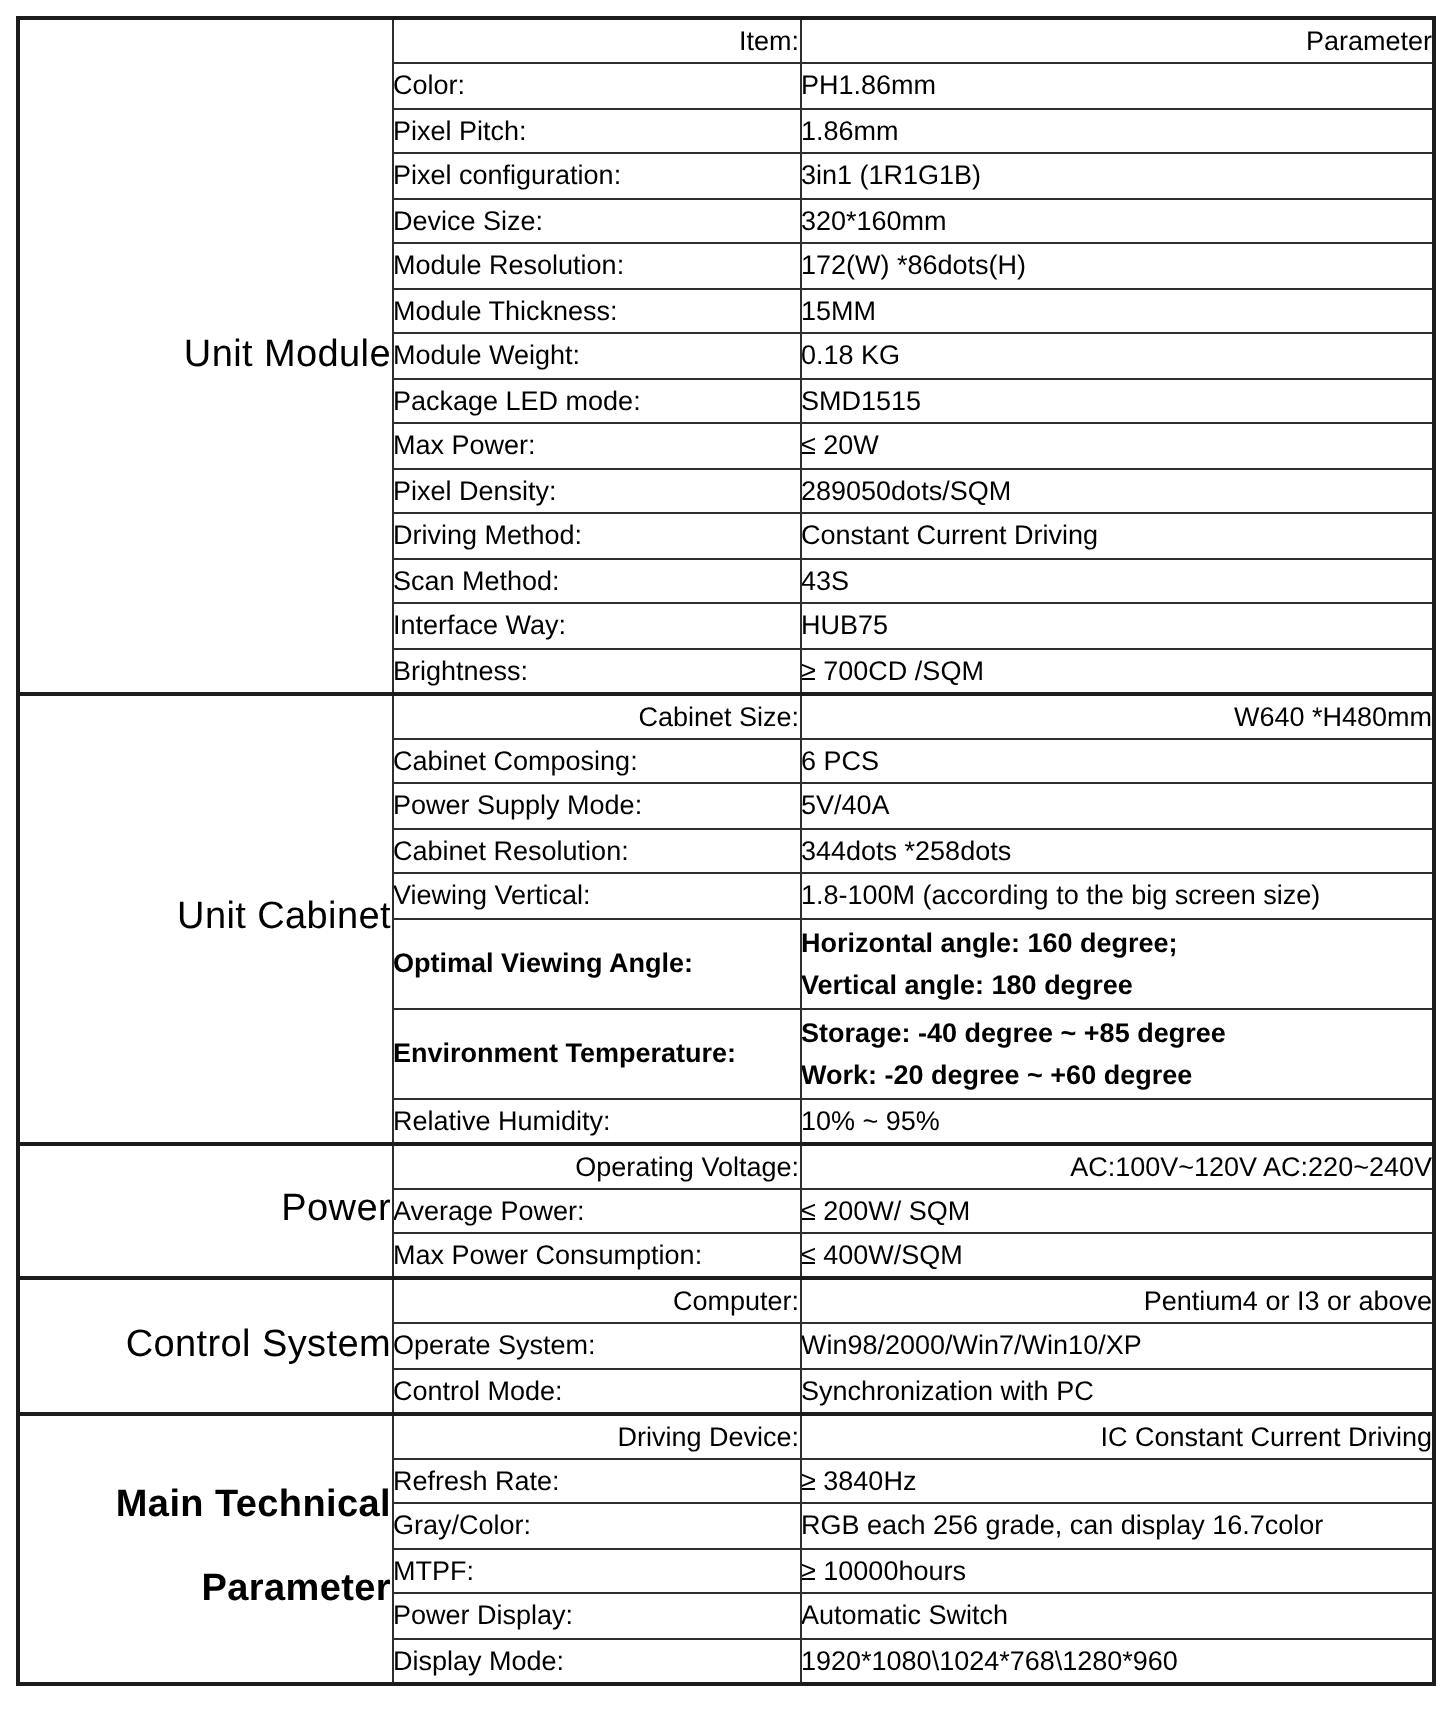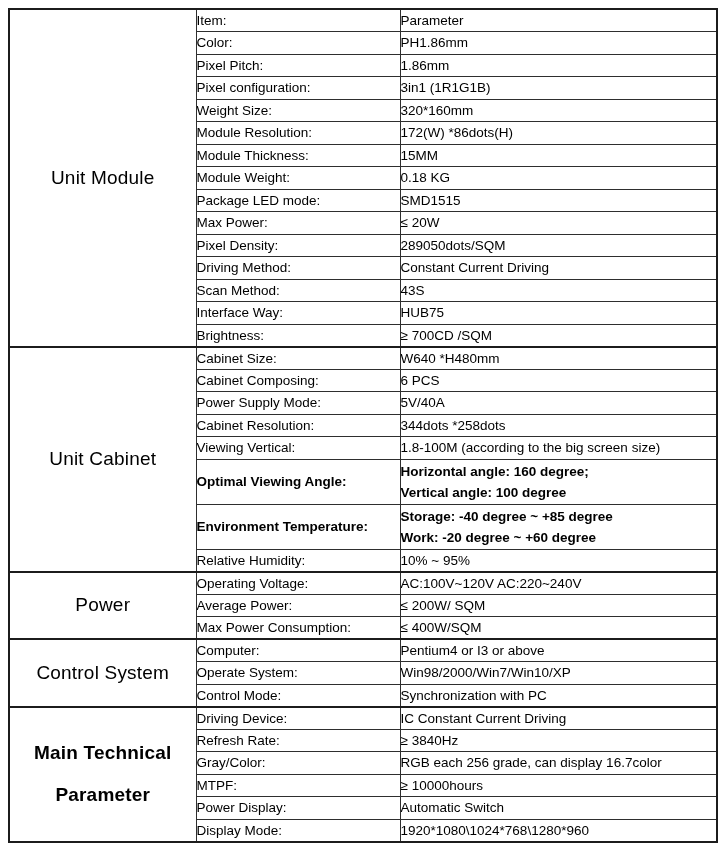--- a/index.html
+++ b/index.html
@@ -31,20 +31,21 @@
     vertical-align: middle;
     overflow: hidden;
     white-space: nowrap;
     padding: 0;
   }
   table.spec tr { height: 22.5px; }
   table.spec tr.tall { height: 45px; font-weight: bold; }
   table.spec tr.section-start td {
     border-top-width: 2px;
     border-top-color: #1c1c1c;
+    text-align: right;
   }
   .cat-cell {
     text-align: center;
     font-size: 19px;
     letter-spacing: 0.2px;
     margin-top: 16px;
   }
   .cat-line { line-height: 42px; font-weight: bold; }
   .label-cell {
     font-size: 13.5px;
@@ -78,21 +79,21 @@
         </tr>
         <tr>
           <td class="label-cell">Pixel Pitch:</td>
           <td class="value-cell">1.86mm</td>
         </tr>
         <tr>
           <td class="label-cell">Pixel configuration:</td>
           <td class="value-cell">3in1 (1R1G1B)</td>
         </tr>
         <tr>
-          <td class="label-cell">Weight Size:</td>
+          <td class="label-cell">Device Size:</td>
           <td class="value-cell">320*160mm</td>
         </tr>
         <tr>
           <td class="label-cell">Module Resolution:</td>
           <td class="value-cell">172(W) *86dots(H)</td>
         </tr>
         <tr>
           <td class="label-cell">Module Thickness:</td>
           <td class="value-cell">15MM</td>
         </tr>
@@ -146,21 +147,21 @@
           <td class="value-cell">344dots *258dots</td>
         </tr>
         <tr>
           <td class="label-cell">Viewing Vertical:</td>
           <td class="value-cell">1.8-100M (according to the big screen size)</td>
         </tr>
         <tr class="tall">
           <td class="label-cell">Optimal Viewing Angle:</td>
           <td class="value-cell">
             <div class="val-line">Horizontal angle: 160 degree;</div>
-            <div class="val-line">Vertical angle: 100 degree</div>
+            <div class="val-line">Vertical angle: 180 degree</div>
           </td>
         </tr>
         <tr class="tall">
           <td class="label-cell">Environment Temperature:</td>
           <td class="value-cell">
             <div class="val-line">Storage: -40 degree ~ +85 degree</div>
             <div class="val-line">Work: -20 degree ~ +60 degree</div>
           </td>
         </tr>
         <tr>

